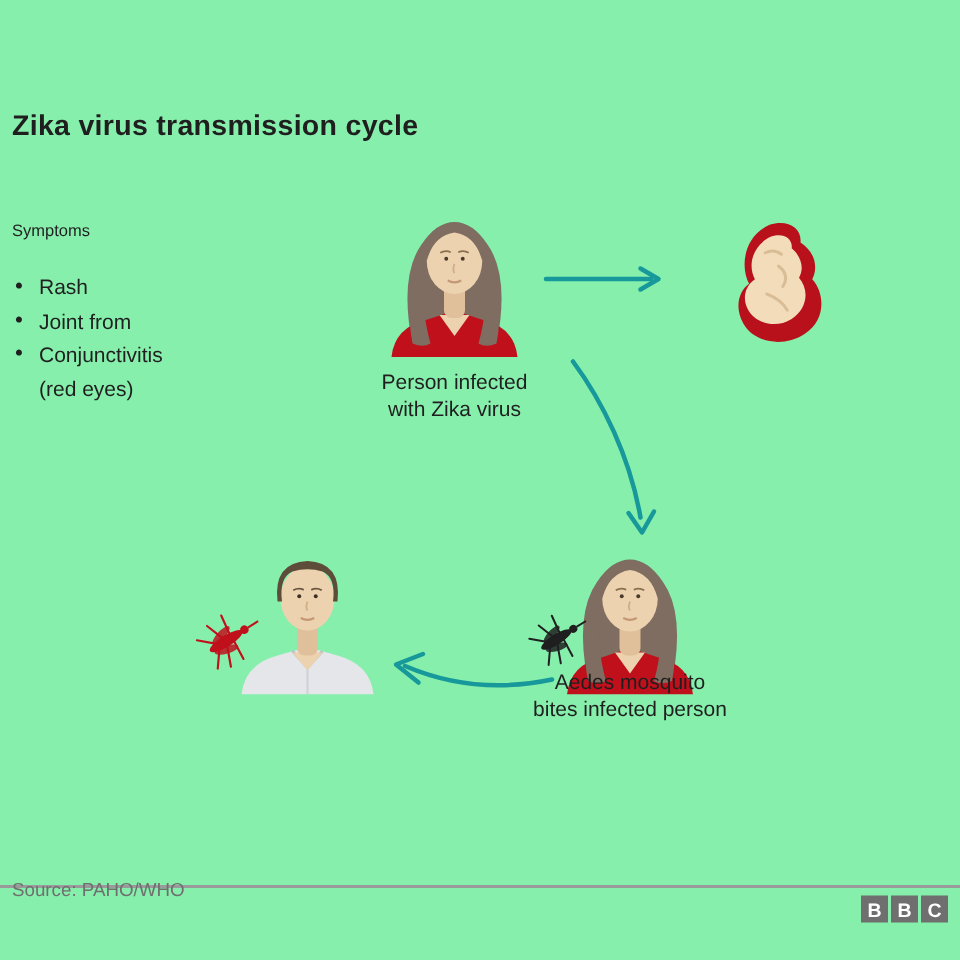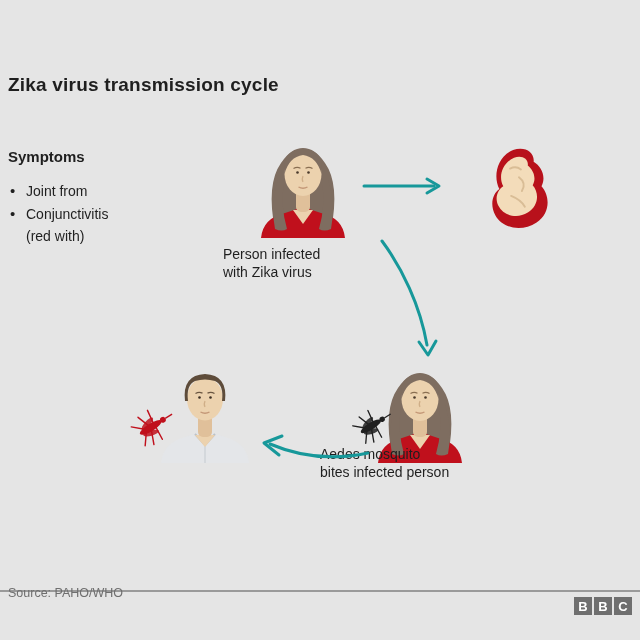--- a/index.html
+++ b/index.html
@@ -3,28 +3,28 @@
 <meta charset="utf-8">
 <style>
   :root{
     --accent-teal:#17989a; --brand-red:#c0101c; --womb-red:#b8111b;
     --skin:#ecd2ae; --skin-shade:#e0c09a; --hair-woman:#7e6d60; --hair-man:#5e4c3a;
     --shirt-gray:#e4e6e9; --text-dark:#1f1f1f; --muted-gray:#6f6f6f; --mosquito-black:#1f1f1f;
     --fetus-tan:#f3dcba; --divider:#9a9a9a;
   }
   *{box-sizing:border-box;margin:0;padding:0}
   body{background:#fff;font-family:"Liberation Sans","DejaVu Sans",sans-serif;color:var(--text-dark)}
-  .canvas{position:relative;width:640px;height:640px;background:#e5e5e5;overflow:hidden}
+  .canvas{position:relative;width:640px;height:640px;background:#86efac;overflow:hidden}
   .abs{position:absolute}
   .title{left:8px;top:74px;font-size:19px;font-weight:bold;letter-spacing:.2px}
-  .symptoms-head{left:8px;top:148px;font-size:15px;font-weight:bold}
+  .symptoms-head{left:8px;top:148px;font-size:11px;font-weight:normal}
   .symptoms-list{left:8px;top:180px;list-style:none;width:190px}
   .symptoms-list li{position:relative;padding-left:18px;font-size:14px;line-height:22.5px;white-space:pre-line}
   .symptoms-list li::before{content:"\2022";position:absolute;left:2px;top:0;font-size:15px}
-  .node-label{font-size:14px;line-height:17.5px;white-space:pre-line}
+  .node-label{font-size:14px;line-height:17.5px;text-align:center;white-space:pre-line}
   .footnote{left:8px;top:551px;font-size:12.5px;line-height:16px;color:#2a2a2a}
   .divider{left:0;top:590px;width:640px;height:2px;background:var(--divider)}
   .source{left:8px;top:586px;font-size:12.5px;color:var(--muted-gray)}
   .bbc{right:8px;top:597px;display:flex;gap:2px}
   .bbc span{display:flex;align-items:center;justify-content:center;width:18px;height:18px;
     background:var(--muted-gray);color:#fff;font-size:13px;font-weight:bold;
     font-family:"Liberation Sans",sans-serif}
   svg{display:block}
   .overlay{left:0;top:0;pointer-events:none}
   .mos-red{color:var(--brand-red)}
@@ -32,23 +32,24 @@
 </style>
 </head>
 <body>
 
 <div class="canvas">
 
   <h1 class="abs title">Zika virus transmission cycle</h1>
 
   <h2 class="abs symptoms-head">Symptoms</h2>
   <ul class="abs symptoms-list">
+    <li>Rash</li>
     <li>Joint from</li>
     <li>Conjunctivitis
-(red with)</li>
+(red eyes)</li>
   </ul>
 
   <div class="abs" style="left:253px;top:138px">
     <svg width="100" height="100" viewBox="0 0 100 100">
       <path d="M22,92 Q13,46 28,25 Q38,10 50,10 Q62,10 72,25 Q87,46 78,92 Z" style="fill:var(--hair-woman)"></path>
       <path d="M8,100 Q10,80 32,75 L44,71 L56,71 L68,75 Q90,80 92,100 Z" style="fill:var(--brand-red)"></path>
       <path d="M40,72 L60,72 L50,86 Z" style="fill:var(--skin)"></path>
       <rect x="43" y="50" width="14" height="24" rx="5" style="fill:var(--skin-shade)"></rect>
       <ellipse cx="50" cy="36" rx="18.5" ry="22" style="fill:var(--skin)"></ellipse>
       <path d="M31.5,36 Q28,12 50,11 Q72,12 68.5,36 Q64,19 50,17 Q36,19 31.5,36 Z" style="fill:var(--hair-woman)"></path>

